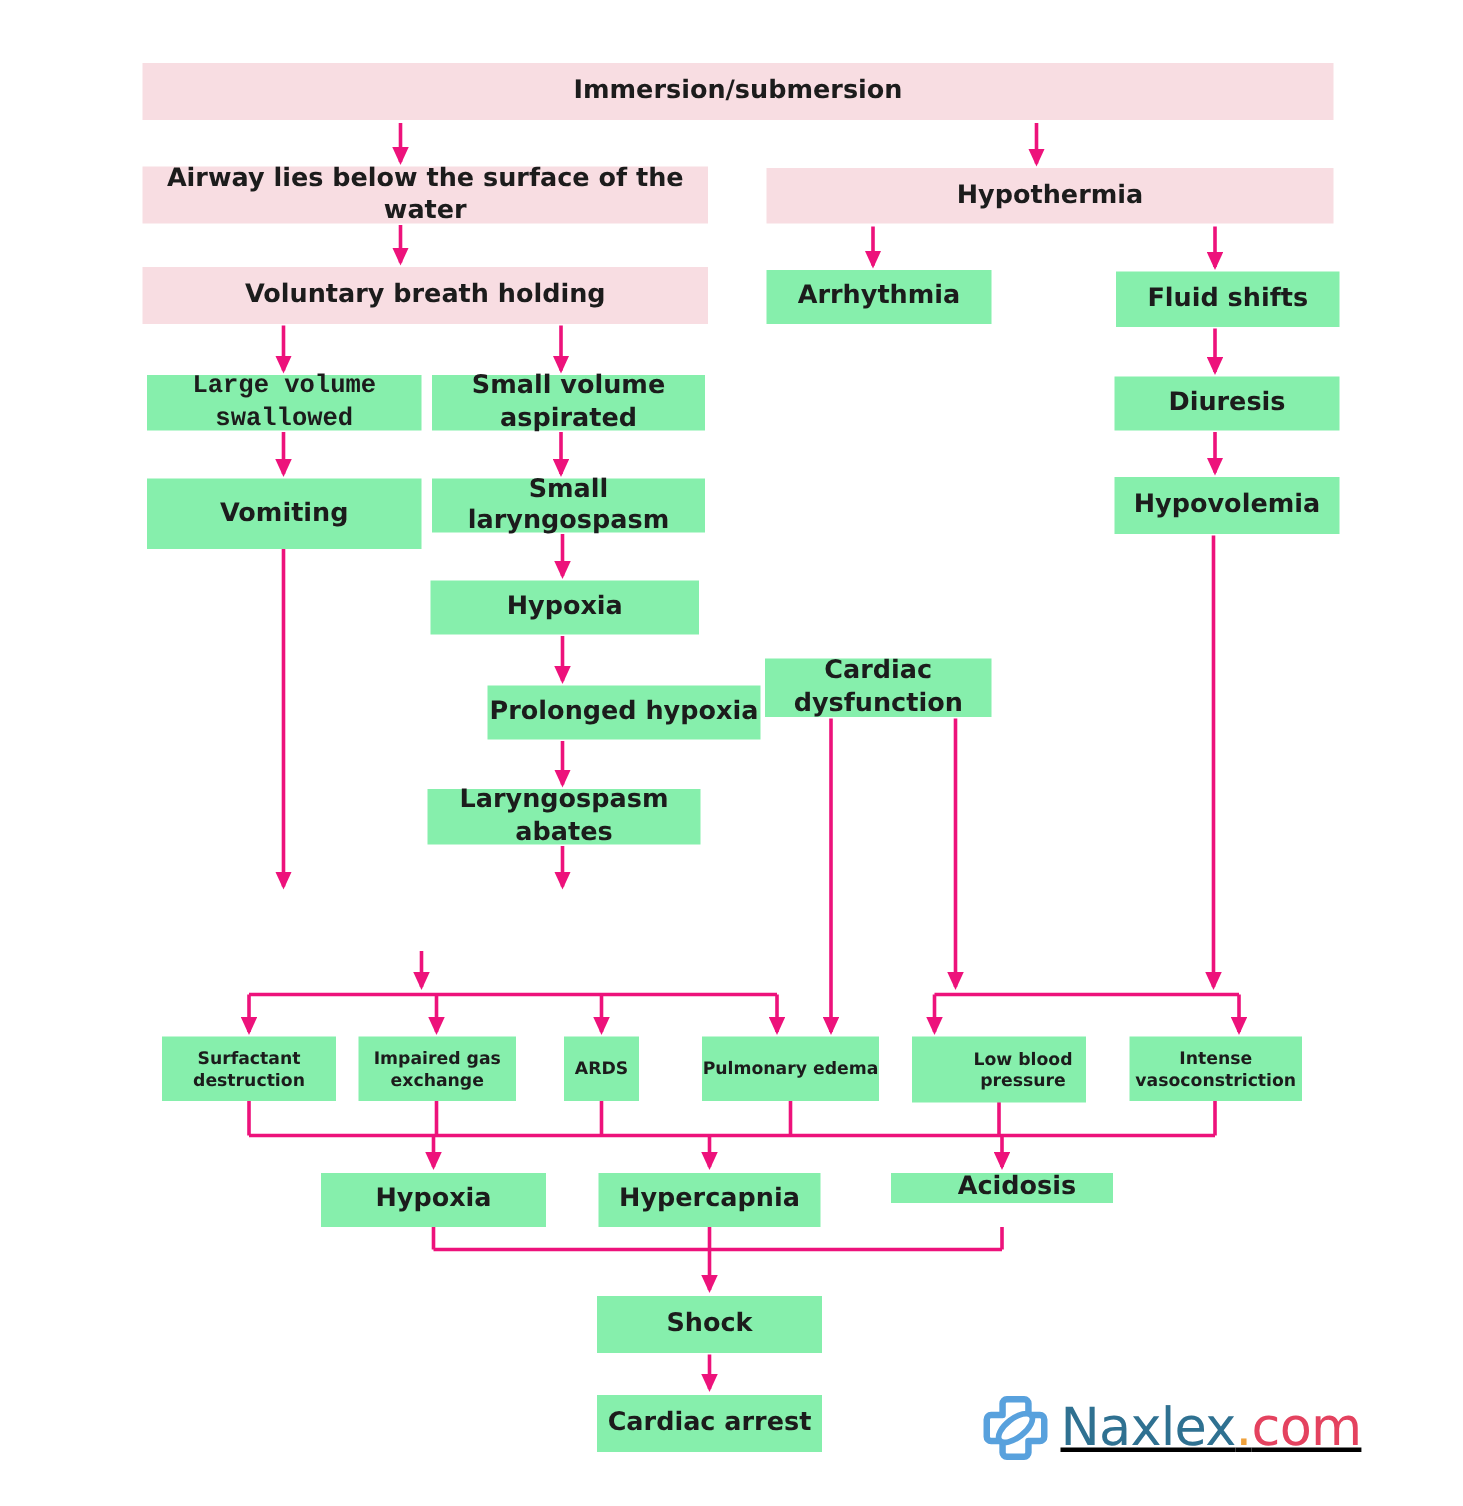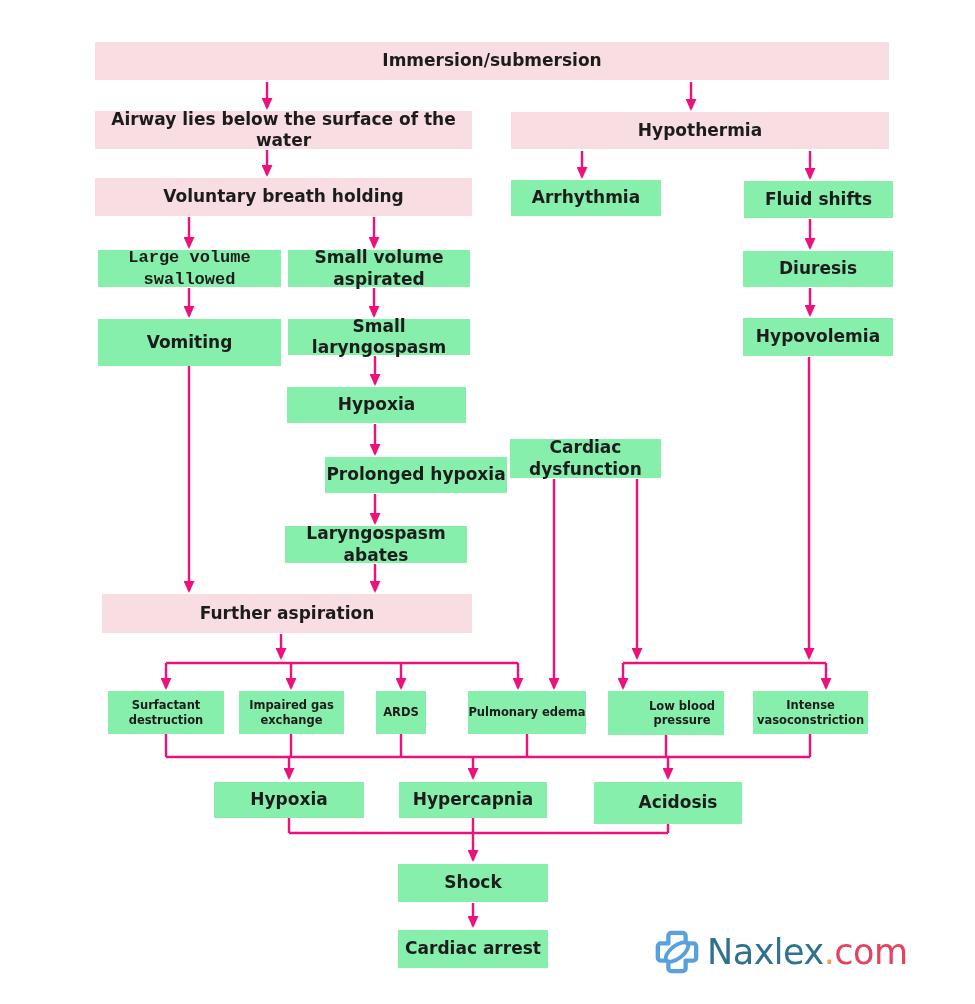--- a/index.html
+++ b/index.html
@@ -20,21 +20,21 @@
     color:#1c1c1c;
     line-height:1.25;
     box-sizing:border-box;
     z-index:2;
   }
   .pink{background:#f8dde2;}
   .gray{background:#86efac;}
   .sm{font-size:11.5px;}
   #logo{
     position:absolute;left:654px;top:926px;height:52px;
-    display:flex;align-items:center;gap:7px;z-index:3;
+    display:flex;align-items:center;gap:7px;z-index:3;text-decoration:underline;
   }
   #logo .word{font-size:35px;letter-spacing:-0.5px;font-weight:normal;white-space:nowrap;}
   #logo .brand{color:#2f7191;}
   #logo .dot{color:#f0a23c;}
   #logo .tld{color:#e4425f;}
 </style>
 </head>
 <body>
 
 <div id="canvas">
@@ -107,30 +107,29 @@
   <div class="node gray" style="left:98px;top:250px;width:183px;height:37px;font-family:Liberation Mono, monospace;">Large volume swallowed</div>
   <div class="node gray" style="left:288px;top:250px;width:182px;height:37px;">Small volume aspirated</div>
   <div class="node gray" style="left:743px;top:251px;width:150px;height:36px;">Diuresis</div>
   <div class="node gray" style="left:98px;top:319px;width:183px;height:47px;">Vomiting</div>
   <div class="node gray" style="left:288px;top:319px;width:182px;height:36px;">Small laryngospasm</div>
   <div class="node gray" style="left:743px;top:318px;width:150px;height:38px;">Hypovolemia</div>
   <div class="node gray" style="left:287px;top:387px;width:179px;height:36px;">Hypoxia</div>
   <div class="node gray" style="left:510px;top:439px;width:151px;height:39px;">Cardiac dysfunction</div>
   <div class="node gray" style="left:285px;top:457px;width:182px;height:36px;margin-left:40px;">Prolonged hypoxia</div>
   <div class="node gray" style="left:285px;top:526px;width:182px;height:37px;">Laryngospasm abates</div>
-  <div class="node pink" style="left:102px;top:594px;width:370px;height:39px;">Further aspiration</div>
   <div class="node gray sm" style="left:108px;top:691px;width:116px;height:43px;">Surfactant destruction</div>
   <div class="node gray sm" style="left:239px;top:691px;width:105px;height:43px;">Impaired gas exchange</div>
   <div class="node gray sm" style="left:376px;top:691px;width:50px;height:43px;">ARDS</div>
   <div class="node gray sm" style="left:468px;top:691px;width:118px;height:43px;">Pulmonary edema</div>
   <div class="node gray sm" style="left:608px;top:691px;width:116px;height:44px;padding-left:32px;">Low blood pressure</div>
   <div class="node gray sm" style="left:753px;top:691px;width:115px;height:43px;">Intense vasoconstriction</div>
   <div class="node gray" style="left:214px;top:782px;width:150px;height:36px;">Hypoxia</div>
   <div class="node gray" style="left:399px;top:782px;width:148px;height:36px;">Hypercapnia</div>
-  <div class="node gray" style="left:594px;top:782px;width:148px;height:42px;padding-left:20px;">Acidosis</div>
+  <div class="node gray" style="left:594px;top:782px;width:148px;height:20px;padding-left:20px;">Acidosis</div>
   <div class="node gray" style="left:398px;top:864px;width:150px;height:38px;">Shock</div>
   <div class="node gray" style="left:398px;top:930px;width:150px;height:38px;">Cardiac arrest</div>
 
   <div id="logo">
     <span style="display:inline-flex;">
       <svg width="46" height="46" viewBox="0 0 48 48" xmlns="http://www.w3.org/2000/svg">
         <path d="M18 4 H30 A3 3 0 0 1 33 7 V15 H41 A3 3 0 0 1 44 18 V30 A3 3 0 0 1 41 33 H33 V41 A3 3 0 0 1 30 44 H18 A3 3 0 0 1 15 41 V33 H7 A3 3 0 0 1 4 30 V18 A3 3 0 0 1 7 15 H15 V7 A3 3 0 0 1 18 4 Z" fill="#ffffff" stroke="#58a1dd" stroke-width="4.5" stroke-linejoin="round"></path>
         <ellipse cx="24" cy="24" rx="14" ry="6.5" fill="#ffffff" stroke="#58a1dd" stroke-width="4" transform="rotate(-38 24 24)"></ellipse>
       </svg>
     </span>

